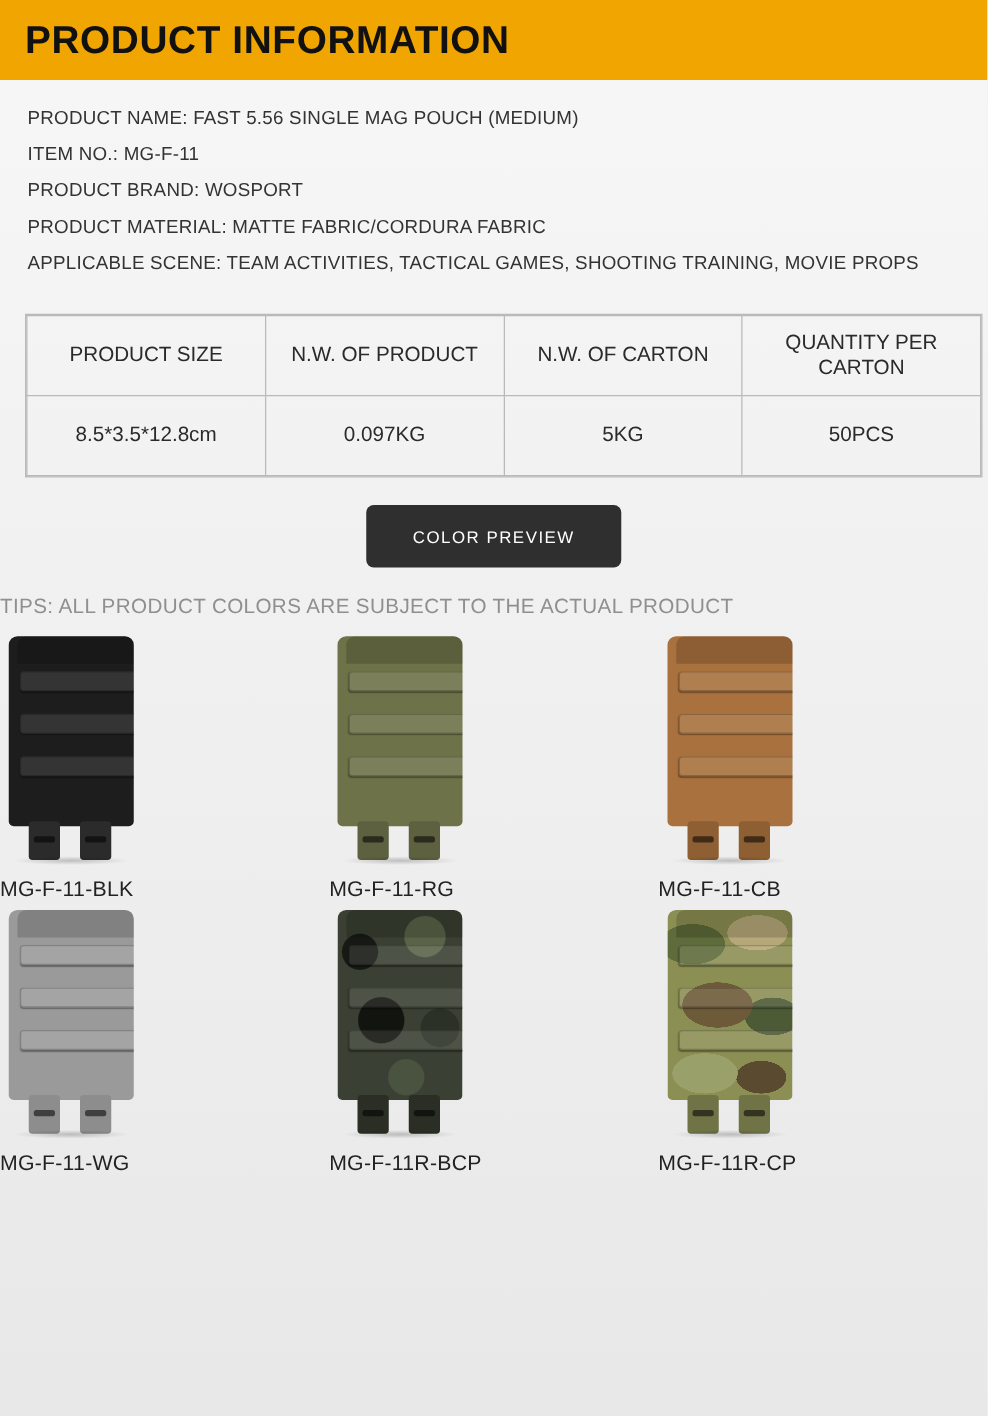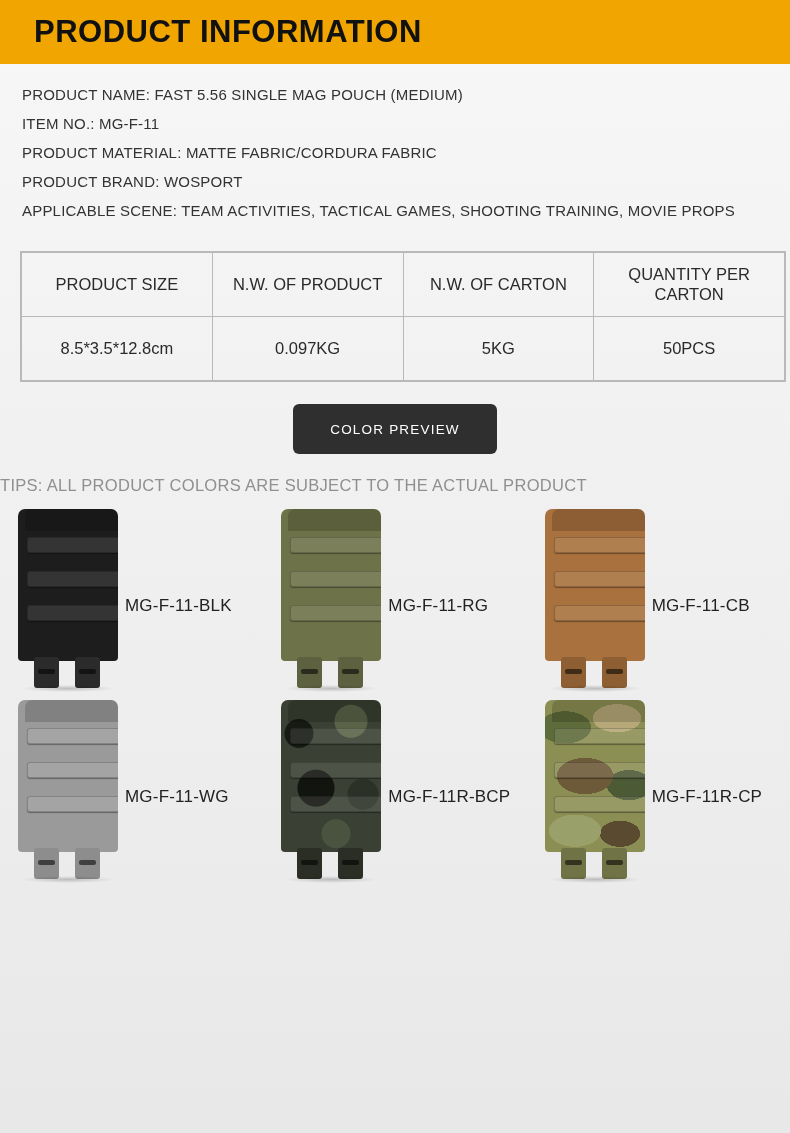--- a/index.html
+++ b/index.html
@@ -16,21 +16,21 @@
     width: 790px; height: 1133px;
     background: linear-gradient(180deg,#f7f7f7 0%, #eeeeee 60%, #e8e8e8 100%);
   }
 
   
   .header {
     height: 64px;
     background: #f0a500;
     display: flex;
     align-items: center;
-    padding-left: 34px;
+    padding-left: 20px;
     text-align: center;
   }
   .header-title {
     font-size: 31px;
     font-weight: bold;
     letter-spacing: 0.5px;
     color: #111;
   }
 
   
@@ -96,23 +96,22 @@
 
   
   .grid {
     margin-top: 14px;
     display: grid;
     grid-template-columns: repeat(3, 1fr);
     row-gap: 6px;
   }
   .cell {
     display: flex;
-    flex-direction: row;
-    align-items: center;
-    margin-left: 11px;
+    flex-direction: column;
+    align-items: flex-start;
   }
   .cell-label {
     font-size: 17px;
     color: #222;
     margin-top: 8px;
     letter-spacing: 0.2px;
   }
 
   
   .pouch {
@@ -174,22 +173,22 @@
 
 <div class="page">
 
   <div class="header">
     <div class="header-title">PRODUCT INFORMATION</div>
   </div>
 
   <div class="info">
     <div class="info-line">PRODUCT NAME: FAST 5.56 SINGLE MAG POUCH (MEDIUM)</div>
     <div class="info-line">ITEM NO.: MG-F-11</div>
+    <div class="info-line">PRODUCT BRAND: WOSPORT</div>
     <div class="info-line">PRODUCT MATERIAL: MATTE FABRIC/CORDURA FABRIC</div>
-    <div class="info-line">PRODUCT BRAND: WOSPORT</div>
     <div class="info-line">APPLICABLE SCENE: TEAM ACTIVITIES, TACTICAL GAMES, SHOOTING TRAINING, MOVIE PROPS</div>
   </div>
 
   <div class="spec-wrap">
     <table class="spec">
       <tbody>
           <tr>
         <td class="hdr">PRODUCT SIZE</td>
         <td class="hdr">N.W. OF PRODUCT</td>
         <td class="hdr">N.W. OF CARTON</td>

